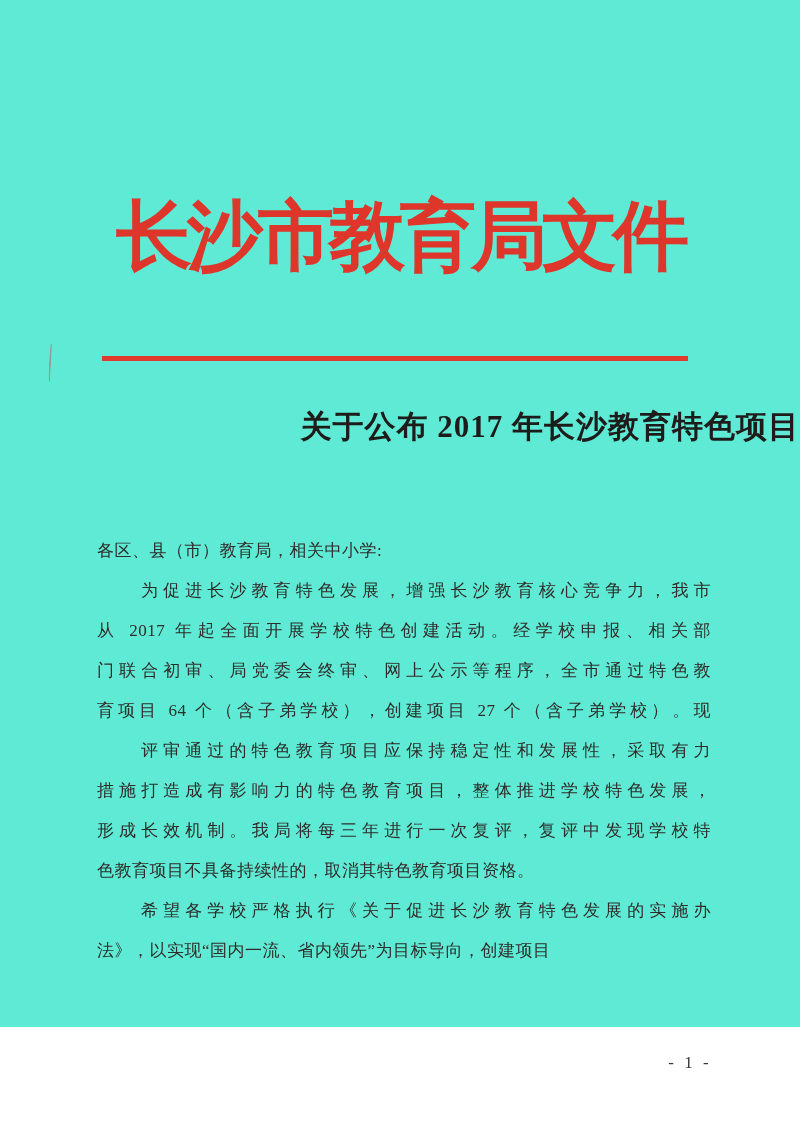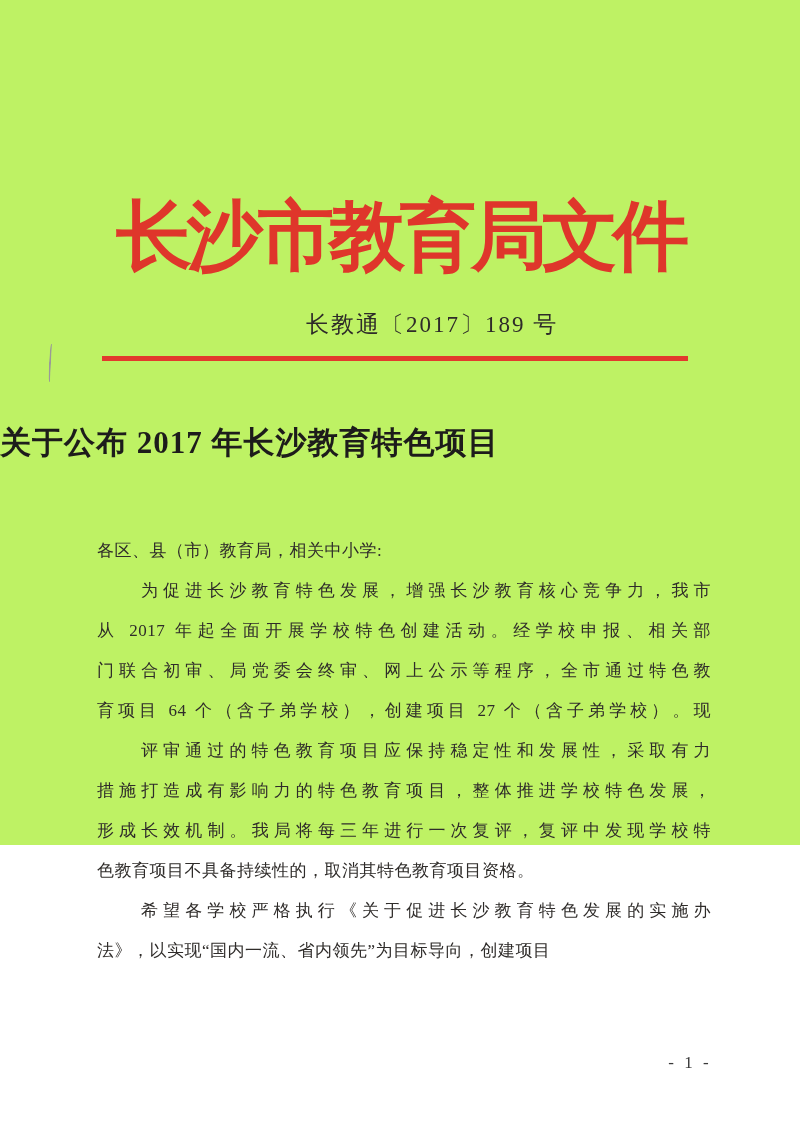--- a/index.html
+++ b/index.html
@@ -4,22 +4,22 @@
 <style>
   * { margin: 0; padding: 0; box-sizing: border-box; }
   html, body { background: #ffffff; }
   body {
     font-family: "Liberation Serif", "DejaVu Serif", serif;
     width: 800px; height: 1131px;
     position: relative; overflow: hidden;
   }
   .page {
     position: absolute; top: 0; left: 0;
-    width: 800px; height: 845px;
-    background: #bef264;
+    width: 800px; height: 1027px;
+    background: #5eead4;
   }
   
   .agency-header {
     position: absolute; top: 188px; left: 0; width: 800px;
     text-align: center;
     font-size: 76px; line-height: 96px; font-weight: 700;
     color: #df362b;
     letter-spacing: -5px;
     white-space: nowrap;
   }
@@ -41,22 +41,22 @@
   
   .scan-artifact {
     position: absolute; top: 344px; left: 49px;
     width: 3px; height: 38px;
     border-left: 2px solid #9a9a98;
     border-radius: 60% 40% 50% 60%;
     transform: rotate(3deg);
   }
   
   .doc-title {
-    position: absolute; top: 418px; left: 0; width: 800px;
-    text-align: left;
+    position: absolute; top: 402px; left: 0; width: 800px;
+    text-align: right;
     font-size: 31px; line-height: 49px; font-weight: 700;
     color: #1d1c1b;
     letter-spacing: 1px;
   }
   
   .doc-body {
     position: absolute; top: 531px; left: 97px;
     width: 614px;
     font-size: 17px; color: #2f2c2a;
   }
@@ -81,21 +81,20 @@
     white-space: nowrap;
   }
 </style>
 </head>
 <body>
 
 <div class="page">
 
   <div class="agency-header">长沙市教育局文件</div>
 
-  <div class="doc-number">长教通〔2017〕189 号</div>
 
   <div class="scan-artifact"></div>
 
   <div class="red-divider"></div>
 
   <div class="doc-title">
     <div>关于公布 2017 年长沙教育特色项目</div>
   </div>
 
   <div class="doc-body">

